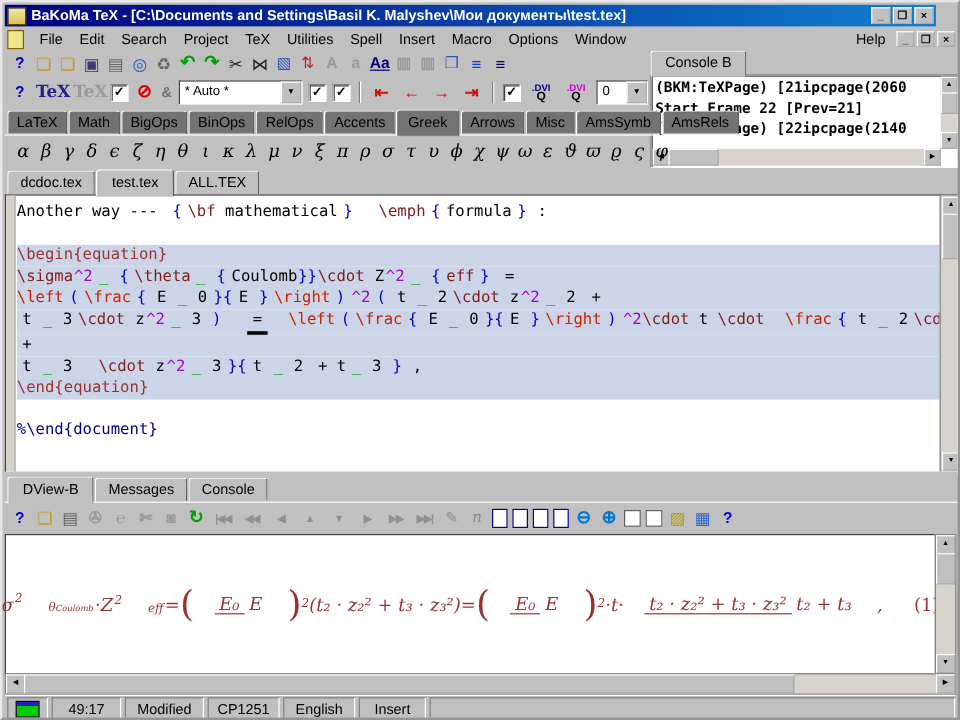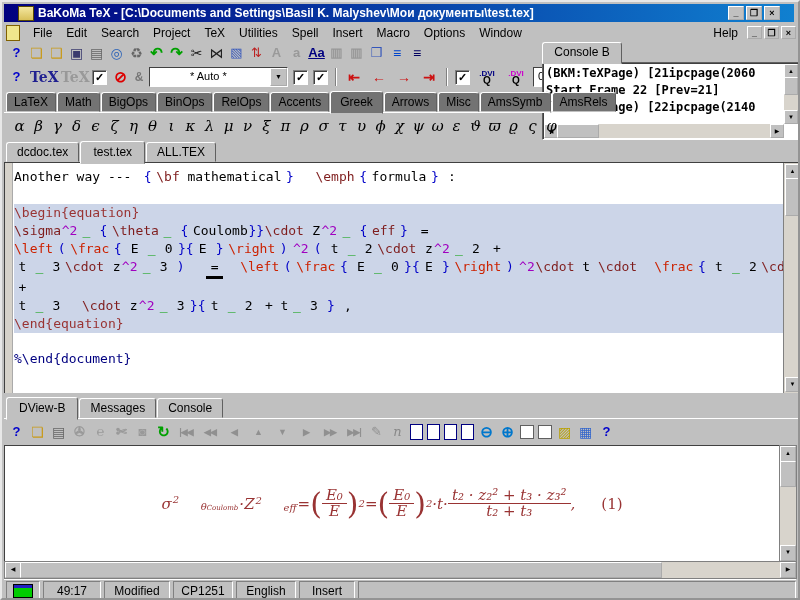--- a/index.html
+++ b/index.html
@@ -1,20 +1,20 @@
 <!DOCTYPE html>
 <html><head>
 <meta charset="utf-8">
 <style>
   html,body{margin:0;padding:0;background:#555;}
   .app{position:relative;width:800px;height:600px;background:#c0c0c0;overflow:hidden;
        font-family:"Liberation Sans",sans-serif;box-sizing:border-box;border:2px outset #e8e8e8;}
   
-  .titlebar{position:absolute;left:2px;top:2px;right:4px;height:18px;
-    background:linear-gradient(90deg,#00007f,#1080d0);display:flex;align-items:center;padding:0 14px;}
+  .titlebar{position:absolute;left:2px;top:2px;right:18px;height:18px;
+    background:linear-gradient(90deg,#00007f,#1080d0);display:flex;align-items:center;padding:0 2px;}
   .appicon{width:14px;height:13px;background:linear-gradient(#f4e7a0,#d8c05a);border:1px solid #5a4a00;margin-right:4px;flex:none;}
   .title-text{color:#fff;font-weight:bold;font-size:12px;white-space:nowrap;overflow:hidden;flex:1;}
   .winbtn{width:16px;height:14px;background:#c0c0c0;border:1px outset #fff;font-size:9px;line-height:12px;
     text-align:center;font-weight:bold;color:#000;margin-left:2px;padding:0;font-family:"Liberation Sans",sans-serif;}
   
   .menubar{position:absolute;left:2px;top:21px;right:2px;height:19px;display:flex;align-items:center;font-size:12px;}
   .mdiicon{width:12px;height:14px;background:#f0e68c;border:1px solid #806000;margin:0 6px 0 2px;flex:none;}
   .mi{padding:2px 7px;color:#000;}
   .menu-spacer{flex:1;}
   .winbtn.small{width:15px;height:13px;}
@@ -39,21 +39,21 @@
   .tok-iamp{color:#777;font-weight:bold;font-size:12px;min-width:10px;}
   .tok-inav{color:#cc1111;font-weight:bold;font-size:14px;min-width:20px;}
   .texlogo{font-family:"DejaVu Serif",serif;font-weight:bold;color:#202090;font-size:14px;min-width:26px;text-align:center;}
   .texlogo.off{color:#999;}
   .cb{width:13px;height:13px;background:#fff;border:1px solid #808080;border-right-color:#fff;border-bottom-color:#fff;
       box-shadow:inset 1px 1px 0 #404040;display:inline-flex;align-items:center;justify-content:center;flex:none;}
   .cbm{font-size:11px;font-weight:bold;line-height:10px;}
   .dd{display:inline-flex;height:18px;border:1px solid #404040;border-right-color:#fff;border-bottom-color:#fff;background:#fff;align-items:stretch;}
   .ddv{font-size:11px;padding:2px 4px 0 4px;white-space:nowrap;overflow:hidden;}
   .ddb{width:15px;background:#c0c0c0;border:1px outset #fff;font-size:7px;line-height:15px;text-align:center;color:#000;}
-  .dd-auto .ddv{width:76px;margin-left:36px;}
+  .dd-auto .ddv{width:76px;}
   .dd-page .ddv{width:16px;}
   .dvi-ico{display:inline-flex;flex-direction:column;align-items:center;line-height:7px;min-width:24px;}
   .dvi-txt{font-size:8px;font-weight:bold;color:#000080;}
   .dvi-txt.mag{color:#cc00cc;}
   .dvi-q{font-size:10px;font-weight:bold;color:#000;}
   .vsep{width:2px;height:18px;border-left:1px solid #808080;border-right:1px solid #fff;margin:0 2px;}
   
   .contab{position:absolute;left:540px;top:40px;width:78px;height:20px;background:#c0c0c0;
     border:1px solid;border-color:#fff #606060 #c0c0c0 #fff;border-radius:3px 3px 0 0;
     font-size:12px;text-align:center;line-height:18px;z-index:2;}
@@ -111,21 +111,21 @@
   
   .preview{position:absolute;left:2px;top:443px;width:774px;height:115px;background:#fff;
     border:1px solid #404040;border-right:none;display:flex;align-items:center;justify-content:center;}
   .formula{color:#993333;font-family:"DejaVu Serif",serif;font-style:italic;font-size:15px;
     display:flex;align-items:center;white-space:pre;}
   .ss{display:inline-flex;flex-direction:column;align-items:flex-start;line-height:7px;vertical-align:middle;margin:0 1px;}
   .ss .up{font-size:10px;}
   .ss .dn{font-size:10px;padding-left:28px;}
   .ss .dn small{font-size:7px;font-style:italic;}
   .bigp{font-size:30px;font-style:normal;font-weight:400;line-height:30px;}
-  .frac{display:inline-flex;flex-direction:column;align-items:center;margin:0 0;line-height:15px;}
+  .frac{display:inline-flex;flex-direction:row;align-items:flex-start;margin:0 17px;line-height:15px;}
   .frac .fnum{border-bottom:1px solid #993333;padding:0 4px;}
   .frac .fden{padding:0 4px;}
   .psup{font-size:10px;vertical-align:14px;}
   .eqnum{font-style:normal;margin-left:26px;}
   .pvs{position:absolute;left:777px;top:443px;width:16px;height:115px;background:#d8d4cc;border:1px solid #808080;}
   .hscroll{position:absolute;left:2px;top:559px;width:791px;height:16px;background:#d8d4cc;border:1px solid #808080;}
   
   .statusbar{position:absolute;left:2px;top:577px;right:2px;height:21px;display:flex;align-items:center;gap:3px;
     border-top:1px solid #fff;padding-left:2px;font-size:12px;}
   .spanel{height:17px;border:1px solid #808080;border-right-color:#fff;border-bottom-color:#fff;
@@ -366,20 +366,21 @@
 
   <div class="preview">
     <div class="formula">
       <span>σ</span><span class="ss"><span class="up">2</span><span class="dn"><span>θ</span><small>Coulomb</small></span></span>
       <span>·</span>
       <span>Z</span><span class="ss"><span class="up">2</span><span class="dn">eff</span></span>
       <span>=</span>
       <span class="bigp">(</span>
       <span class="frac"><span class="fnum">E₀</span><span class="fden">E</span></span>
       <span class="bigp">)</span><span class="psup">2</span>
+      <span>(t₂ · z₂² + t₃ · z₃²)</span>
       <span>=</span>
       <span class="bigp">(</span>
       <span class="frac"><span class="fnum">E₀</span><span class="fden">E</span></span>
       <span class="bigp">)</span><span class="psup">2</span>
       <span>·</span>
       <span>t</span>
       <span>·</span>
       <span class="frac"><span class="fnum">t₂ · z₂² + t₃ · z₃²</span><span class="fden">t₂ + t₃</span></span>
       <span>,</span>
       <span class="eqnum">(1)</span>

